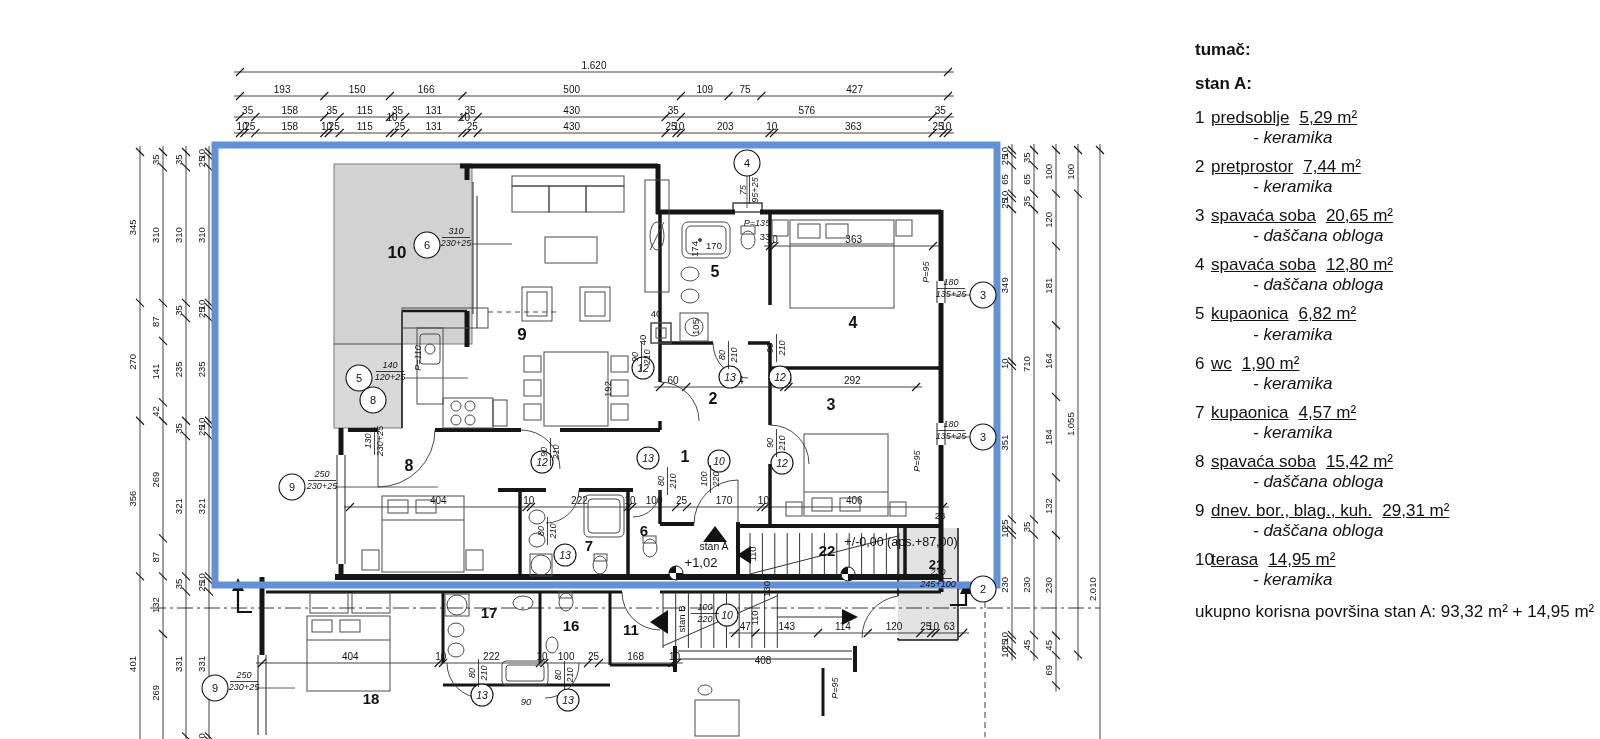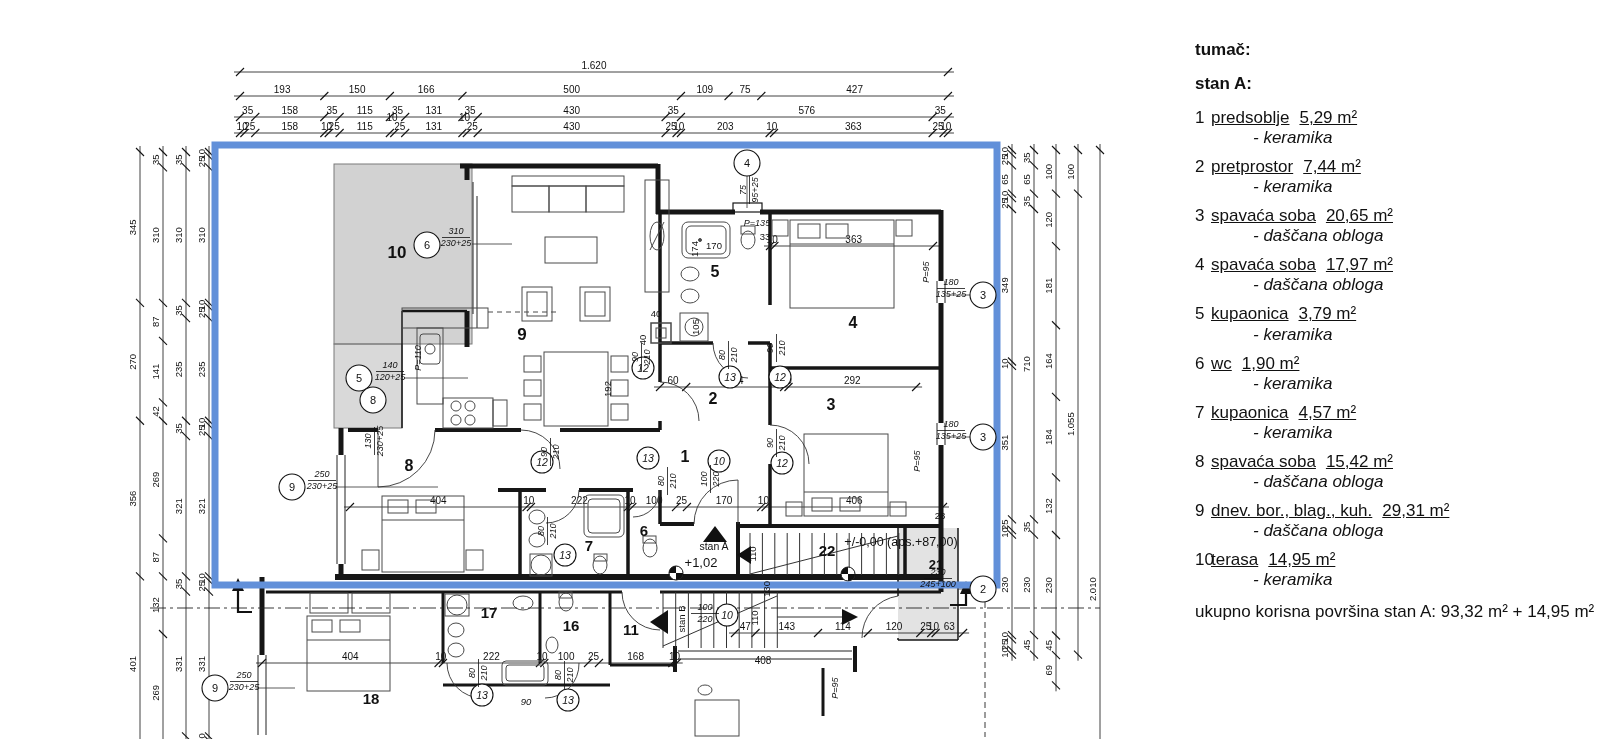--- a/index.html
+++ b/index.html
@@ -887,25 +887,25 @@
     </div>
     <div class="litem">
       <div class="l1"><span class="num">2</span><span>pretprostor</span><span class="area">7,44 m²</span></div>
       <div class="l2">- keramika</div>
     </div>
     <div class="litem">
       <div class="l1"><span class="num">3</span><span>spavaća soba</span><span class="area">20,65 m²</span></div>
       <div class="l2">- daščana obloga</div>
     </div>
     <div class="litem">
-      <div class="l1"><span class="num">4</span><span>spavaća soba</span><span class="area">17,97 m²</span></div>
+      <div class="l1"><span class="num">4</span><span>spavaća soba</span><span class="area">12,80 m²</span></div>
       <div class="l2">- daščana obloga</div>
     </div>
     <div class="litem">
-      <div class="l1"><span class="num">5</span><span>kupaonica</span><span class="area">3,79 m²</span></div>
+      <div class="l1"><span class="num">5</span><span>kupaonica</span><span class="area">6,82 m²</span></div>
       <div class="l2">- keramika</div>
     </div>
     <div class="litem">
       <div class="l1"><span class="num">6</span><span>wc</span><span class="area">1,90 m²</span></div>
       <div class="l2">- keramika</div>
     </div>
     <div class="litem">
       <div class="l1"><span class="num">7</span><span>kupaonica</span><span class="area">4,57 m²</span></div>
       <div class="l2">- keramika</div>
     </div>

